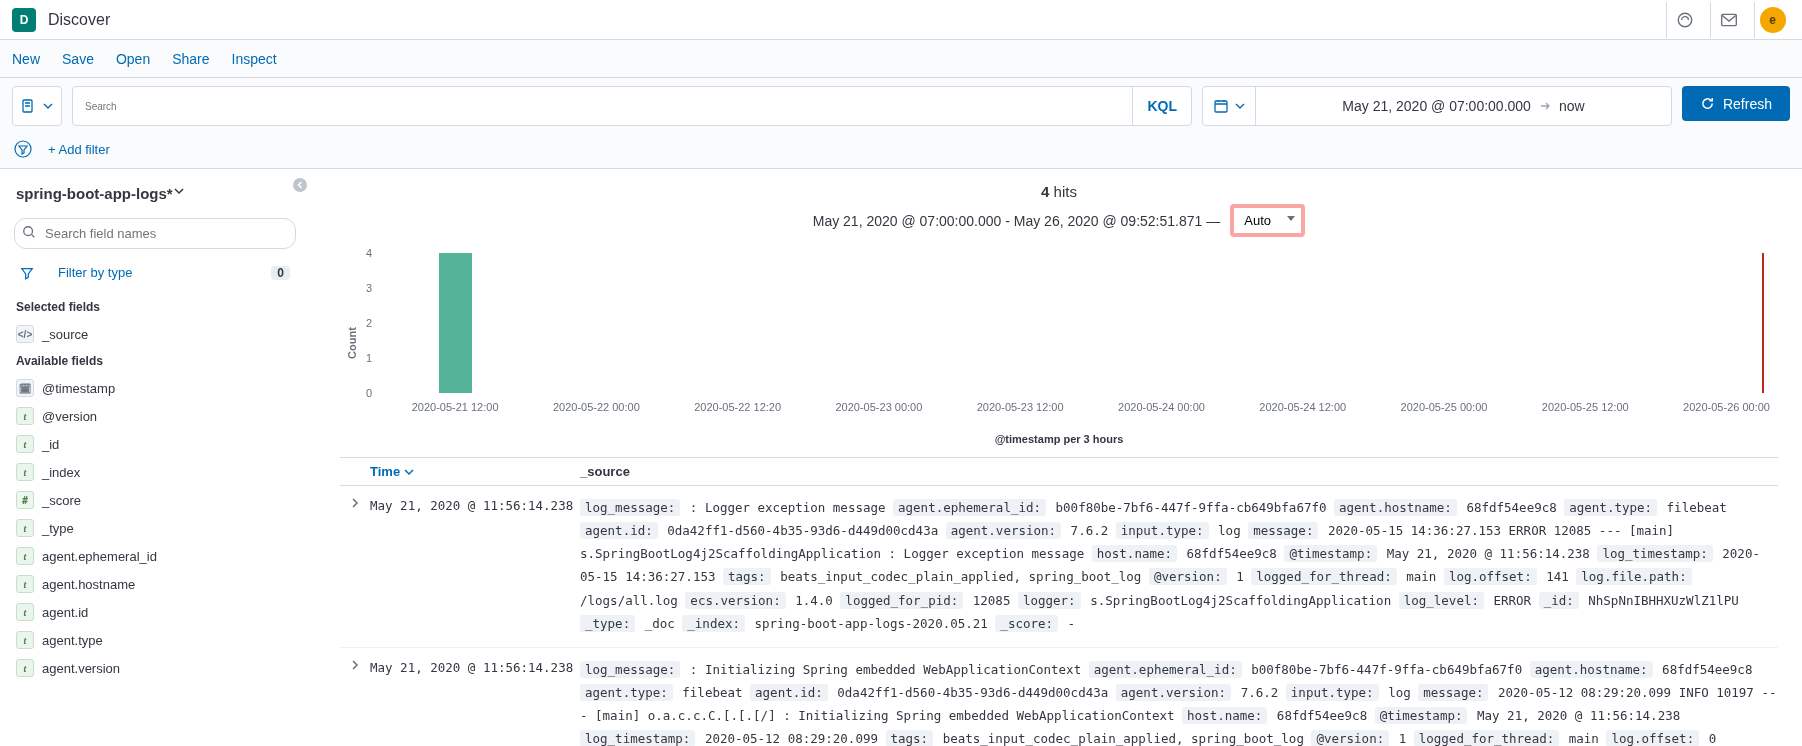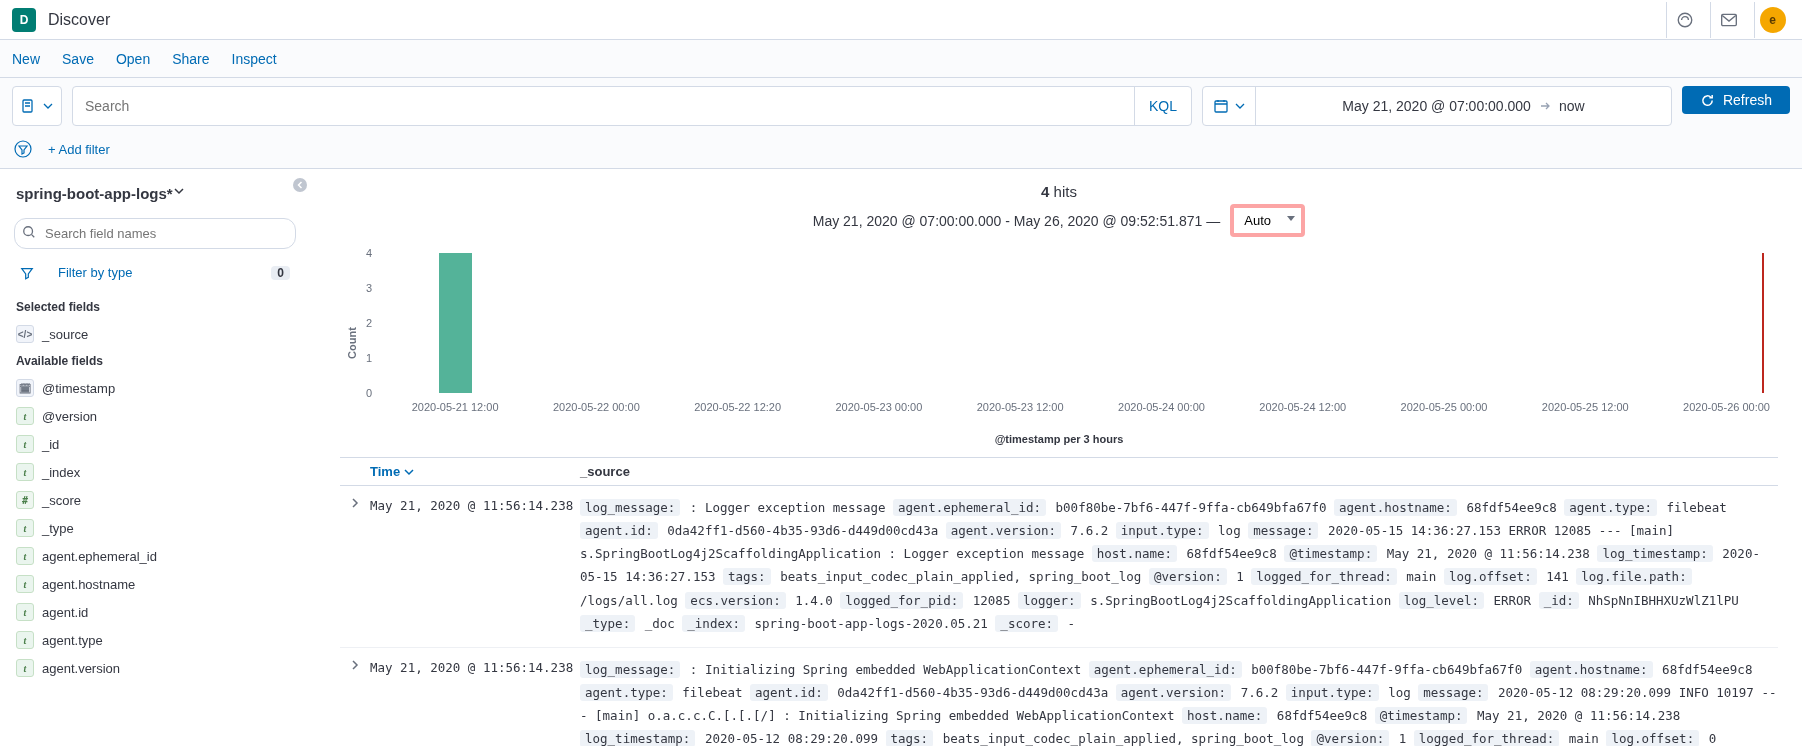--- a/index.html
+++ b/index.html
@@ -9,26 +9,26 @@
 .app-badge { width: 24px; height: 24px; background: #017d73; color: #fff; border-radius: 4px; display: flex; align-items: center; justify-content: center; font-weight: 600; font-size: 12px; }
 .topbar-title { font-size: 16px; }
 .topbar-right { display: flex; align-items: center; gap: 8px; }
 .topbar-iconbtn { width: 36px; height: 36px; display: flex; align-items: center; justify-content: center; border-left: 1px solid #d3dae6; cursor: pointer; }
 .user-avatar { width: 26px; height: 26px; border-radius: 50%; background: #f5a700; color: #5a3b00; font-size: 12px; font-weight: 600; display: flex; align-items: center; justify-content: center; }
 .menubar { display: flex; align-items: center; height: 38px; padding: 0 12px; gap: 22px; border-bottom: 1px solid #d3dae6; background: #fafbfd; }
 .menubar a { color: #006bb4; font-size: 14px; cursor: pointer; }
 .querybar-row { display: flex; align-items: stretch; padding: 8px 12px; gap: 10px; background: #fafbfd; }
 .filter-menu-btn { border: 1px solid #d3dae6; border-radius: 4px; background: #fff; display: flex; align-items: center; padding: 0 8px; gap: 6px; cursor: pointer; color: #006bb4; }
 .querybox { flex: 1; border: 1px solid #d3dae6; border-radius: 4px; background: #fff; display: flex; align-items: center; }
-.querybox input { flex: 1; border: none; outline: none; padding: 0 12px; height: 38px; font-size: 14px; background: transparent; }
-.kql-btn { padding: 0 14px; color: #006bb4; cursor: pointer; border-left: 1px solid #d3dae6; height: 38px; display: flex; align-items: center; font-size: 14px; }
+.querybox input { flex: 1; border: none; outline: none; padding: 0 12px; height: 38px; font-size: 10px; background: transparent; }
+.kql-btn { padding: 0 14px; color: #006bb4; cursor: pointer; border-left: 1px solid #d3dae6; height: 38px; display: flex; align-items: center; font-size: 14px; font-weight: bold; }
 .datepicker { border: 1px solid #d3dae6; border-radius: 4px; background: #fff; display: flex; align-items: center; min-width: 470px; }
 .datepicker-cal { padding: 0 10px; display: flex; align-items: center; gap: 6px; color: #006bb4; cursor: pointer; height: 38px; border-right: 1px solid #d3dae6; }
 .datepicker-range { flex: 1; display: flex; align-items: center; justify-content: center; gap: 8px; font-size: 14px; color: #343741; }
-.refresh-btn { background: #006bb4; color: #fff; border: none; border-radius: 4px; padding: 0 18px; height: 28px; display: flex; align-items: center; gap: 8px; font-size: 14px; cursor: pointer; }
+.refresh-btn { background: #006bb4; color: #fff; border: none; border-radius: 4px; padding: 0 18px; height: 35px; display: flex; align-items: center; gap: 8px; font-size: 14px; cursor: pointer; }
 .filterbar { display: flex; align-items: center; padding: 4px 12px 8px; gap: 14px; background: #fafbfd; border-bottom: 1px solid #d3dae6; }
 .filter-circle { color: #006bb4; width: 22px; height: 22px; display: flex; align-items: center; justify-content: center; cursor: pointer; }
 .add-filter { color: #006bb4; cursor: pointer; font-size: 13px; }
 .main { display: flex; }
 .sidebar { width: 310px; padding: 12px 10px; position: relative; border-right: 0; }
 .collapse-btn { position: absolute; top: 8px; right: 2px; color: #98a2b3; cursor: pointer; }
 .index-row { display: flex; align-items: flex-start; font-weight: 600; font-size: 15px; padding: 4px 6px 10px; cursor: pointer; }
 .field-search { position: relative; margin: 6px 4px 10px; }
 .field-search input { width: 100%; border: 1px solid #d3dae6; border-radius: 12px; padding: 7px 10px 7px 30px; font-size: 13px; outline: none; }
 .field-search .s-icon { position: absolute; left: 8px; top: 7px; color: #69707d; }

